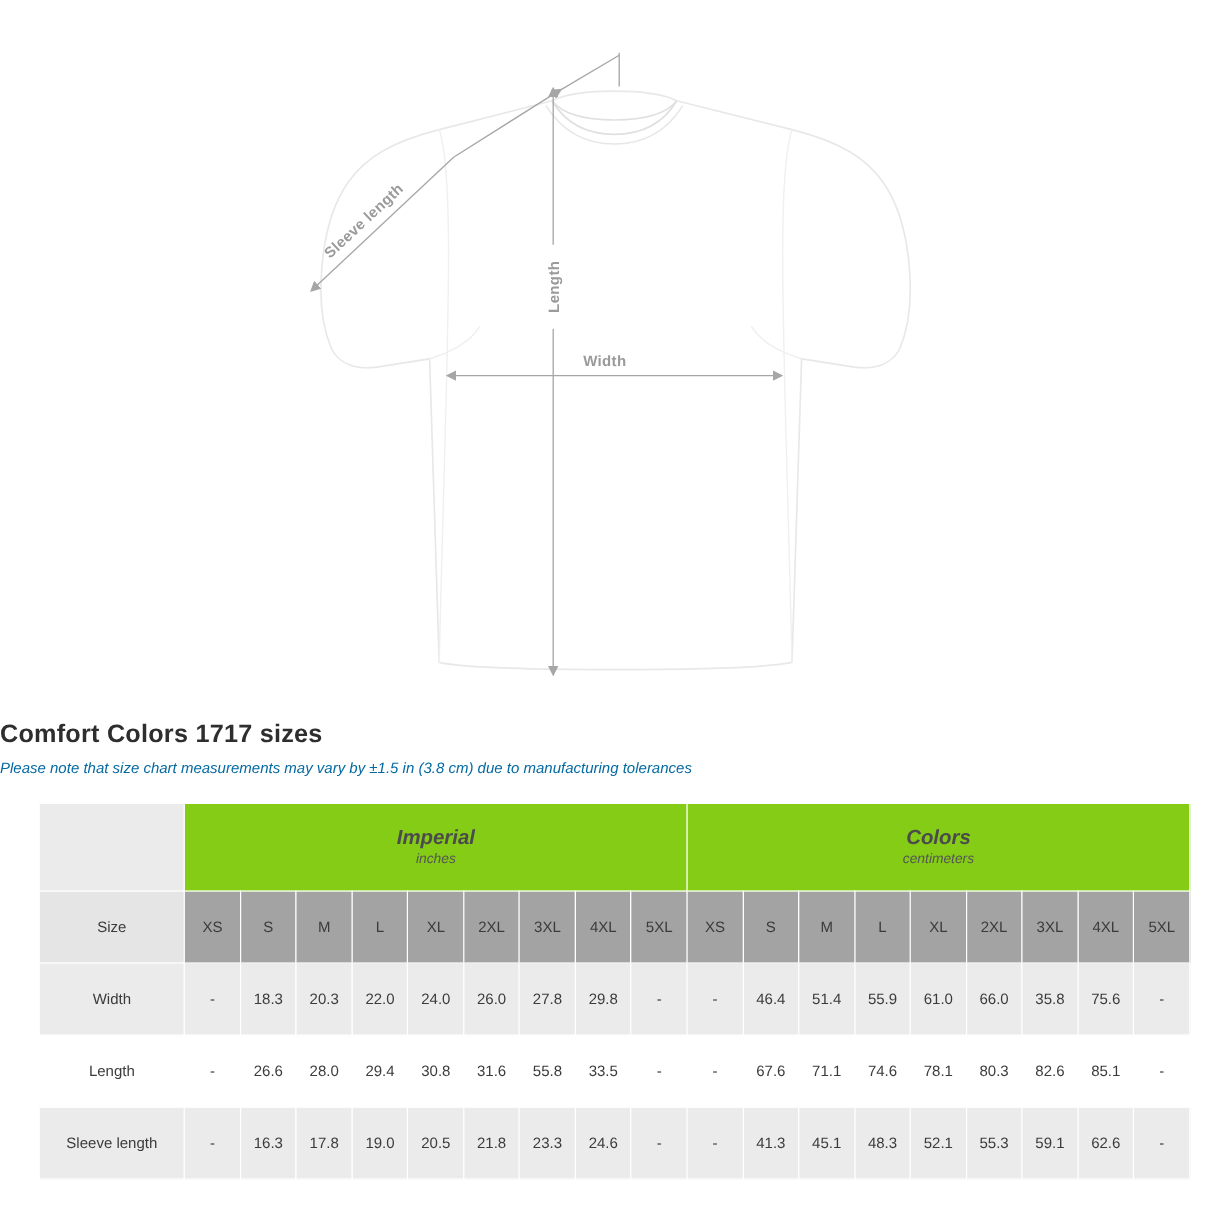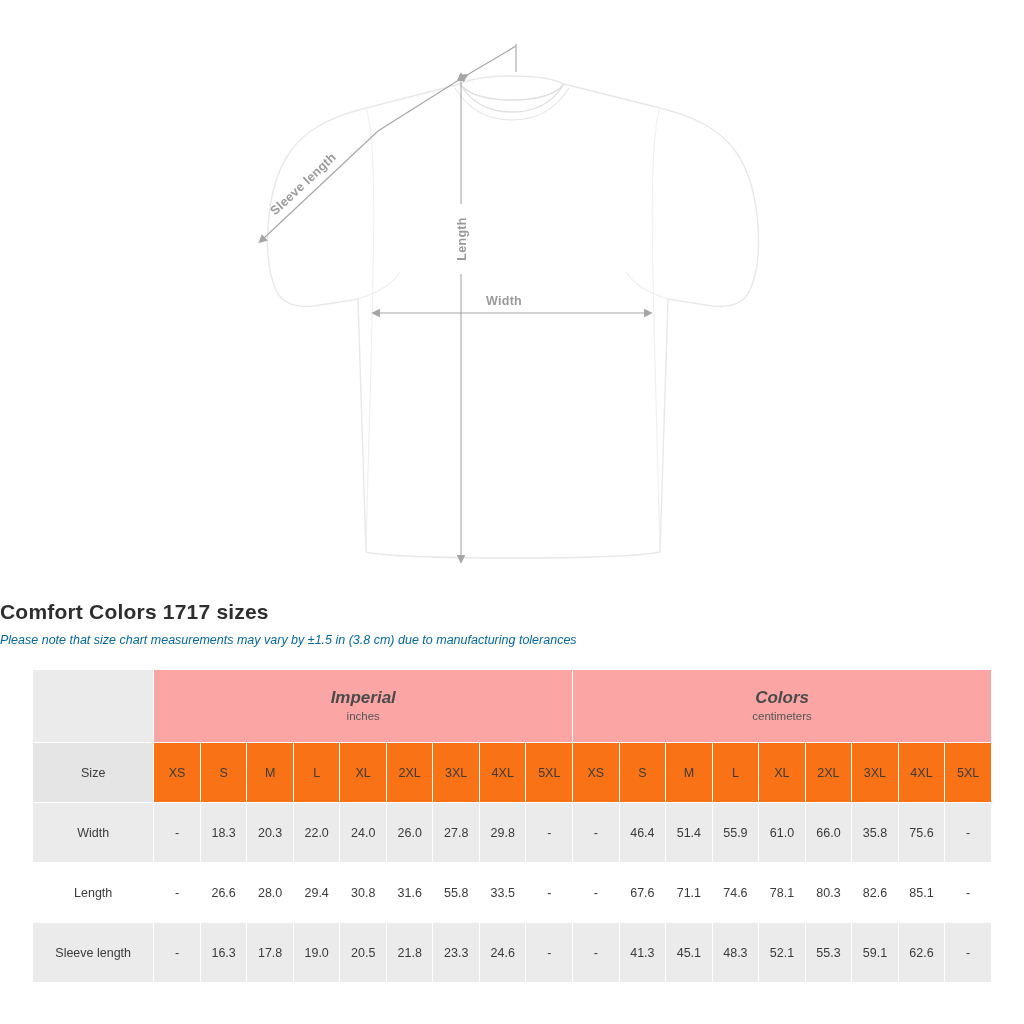--- a/index.html
+++ b/index.html
@@ -69,40 +69,41 @@
     border: 1px solid #ffffff;
     text-align: center;
     font-size: 12.5px;
     color: #3b3b3b;
     padding: 0;
     height: 59px;
     vertical-align: middle;
     font-weight: normal;
   }
   .unit-head {
-    background: #fca5a5;
+    background: #84cc16;
     height: 72px !important;
   }
   .unit-system {
     font-size: 17px;
     font-style: italic;
     font-weight: bold;
     color: #4b4b4b;
     line-height: 1.25;
   }
   .unit-sub {
     font-size: 11.5px;
+    font-style: italic;
     color: #555555;
     line-height: 1.5;
   }
   .corner-cell {
     background: #ebebeb;
   }
   .head-row td {
-    background: #f97316;
+    background: #a3a3a3;
     font-weight: bold;
     font-size: 12.5px;
     color: #3b3b3b;
   }
   .head-row td.label-cell {
     background: #e5e5e5;
   }
   .row-alt td {
     background: #ebebeb;
   }

